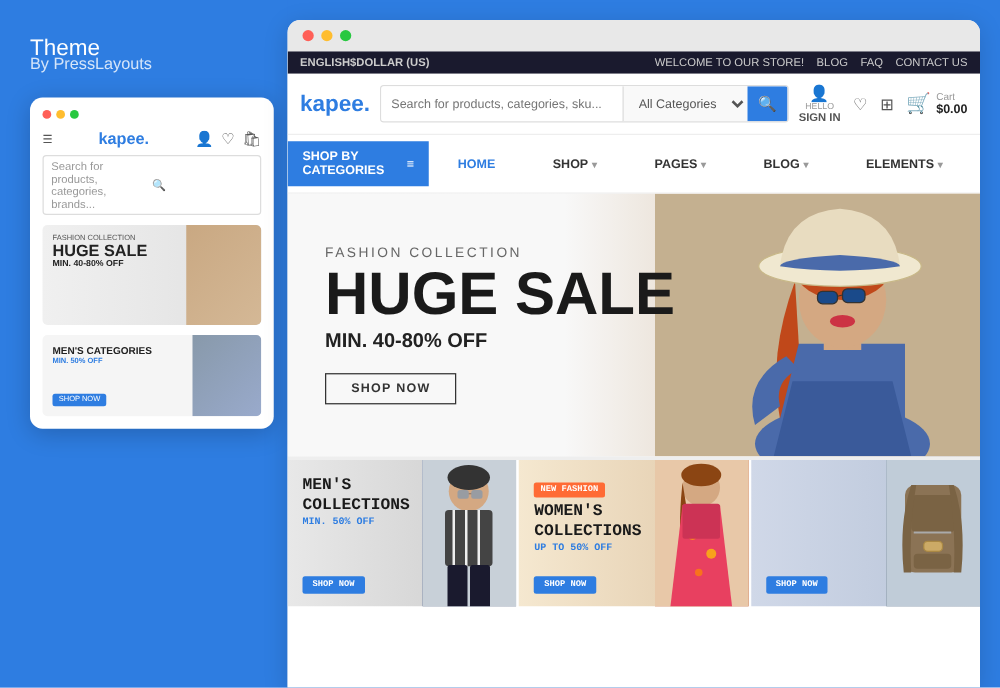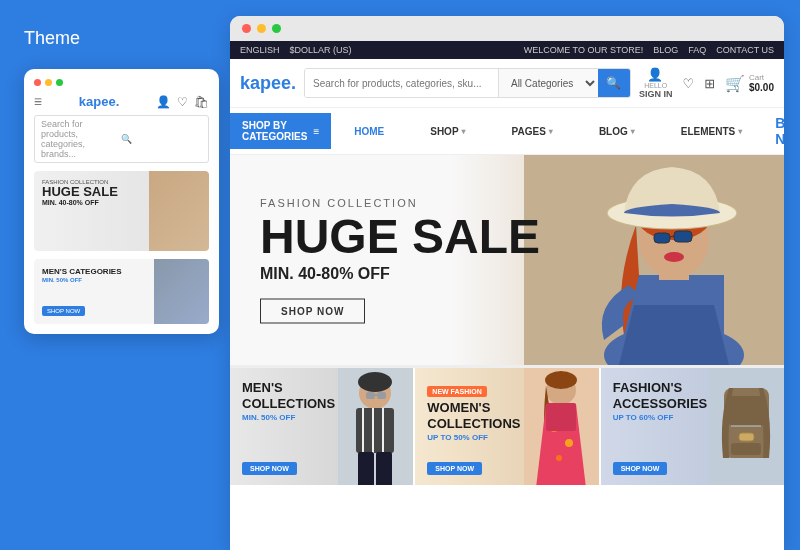--- a/index.html
+++ b/index.html
@@ -212,21 +212,21 @@
     .top-bar {
       background: #1a1a2e;
       color: white;
       font-size: 9px;
       padding: 4px 10px;
       display: flex;
       justify-content: space-between;
       align-items: center;
       flex-shrink: 0;
     }
-    .top-bar-left { display: flex; gap: 10px; color: #ccc; }
+    .top-bar-left { display: flex; color: #ccc; font-weight: bold; }
     .top-bar-right { display: flex; gap: 10px; color: #ccc; }
 
     
     .header {
       background: white;
       padding: 8px 10px;
       display: flex;
       align-items: center;
       gap: 8px;
       border-bottom: 1px solid #eee;
@@ -297,21 +297,21 @@
       flex-shrink: 0;
     }
     .shop-by-btn {
       background: #2e7de1;
       color: white;
       padding: 7px 12px;
       font-size: 10px;
       font-weight: bold;
       display: flex;
       align-items: center;
-      gap: 6px;
+      gap: 18px;
       cursor: pointer;
       text-transform: uppercase;
     }
     .nav-links {
       display: flex;
       gap: 0;
     }
     .nav-link {
       padding: 7px 23px;
       font-size: 10px;
@@ -391,20 +391,21 @@
       background: linear-gradient(135deg, #b8956a 0%, #d4b090 30%, #c8a878 60%, #4a7cc7 80%, #3a6abf 100%);
       overflow: hidden;
     }
 
     
     .categories-row {
       display: flex;
       flex-shrink: 0;
       height: 120px;
       border-top: 3px solid #eee;
+      font-family: Liberation Mono, monospace;
     }
     .category-card {
       flex: 1;
       position: relative;
       overflow: hidden;
       border-right: 2px solid white;
     }
     .category-card:last-child { border-right: none; }
     .cat-bg-mens {
       background: linear-gradient(to right, #e8e8e8, #cccccc);
@@ -483,20 +484,21 @@
       text-transform: uppercase;
       font-weight: bold;
     }
   </style>
 </head>
 <body>
 
 <div class="left-panel">
   <div>
     <div class="brand-subtitle">Theme</div>
+    <div class="brand-by">By PressLayouts</div>
   </div>
 
   <div class="mobile-mockup">
     <div class="mobile-dots">
       <div class="mobile-dot red"></div>
       <div class="mobile-dot yellow"></div>
       <div class="mobile-dot green"></div>
     </div>
     <div class="mobile-header">
       <div style="font-size:9px;color:#555;cursor:pointer;">☰</div>
@@ -711,24 +713,20 @@
             <circle cx="30" cy="60" r="4" fill="#ffaa00" opacity="0.7"></circle>
             <circle cx="45" cy="75" r="4" fill="#ffcc00" opacity="0.7"></circle>
             <circle cx="35" cy="90" r="3" fill="#ff8800" opacity="0.7"></circle>
 
             <rect x="22" y="35" width="30" height="28" rx="2" fill="#cc3355"></rect>
           </svg>
         </div>
       </div>
 
       <div class="category-card cat-bg-accessories">
-        <div class="cat-text">
-          <div class="cat-title">FASHION'S<br>ACCESSORIES</div>
-          <div class="cat-discount">UP TO 60% OFF</div>
-        </div>
         <div class="cat-shop-btn">SHOP NOW</div>
         <div class="cat-img-accessories">
           <svg viewBox="0 0 75 120" width="75" height="120">
             <rect width="75" height="120" fill="#c0ccd8"></rect>
 
             <rect x="15" y="20" width="45" height="70" rx="8" fill="#8b7355"></rect>
             <rect x="20" y="28" width="35" height="30" rx="4" fill="#7a6344"></rect>
 
             <line x1="22" y1="58" x2="52" y2="58" stroke="#aaa" stroke-width="1.5"></line>
 

